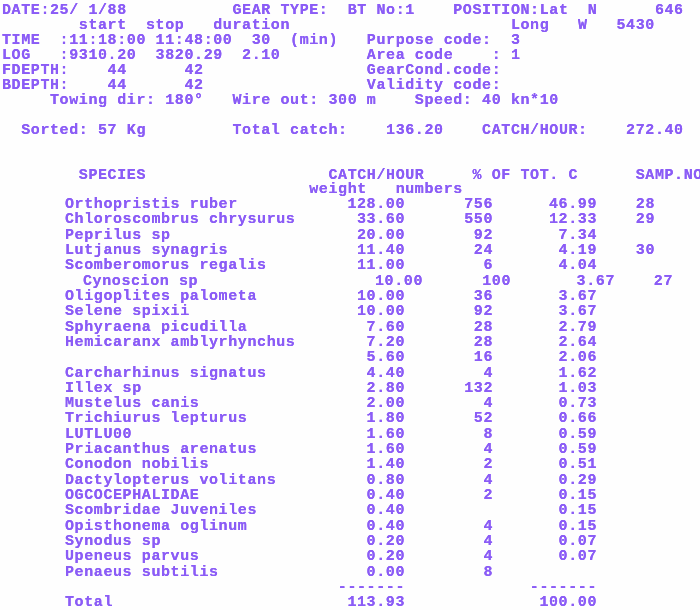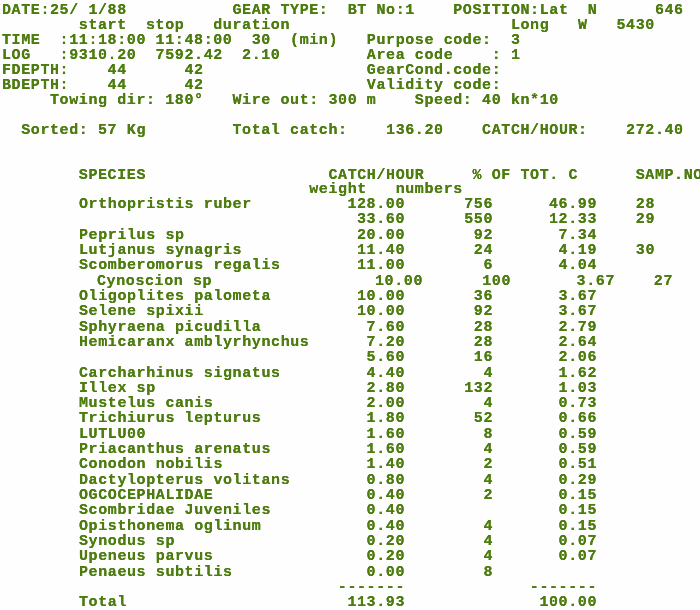--- a/index.html
+++ b/index.html
@@ -4,69 +4,70 @@
 <style>
   html,body{margin:0;padding:0;background:#ffffff;}
   .doc{
     position:relative;
     width:700px;height:610px;
     background:#fefefe;
     overflow:hidden;
     font-family:"Liberation Mono","DejaVu Sans Mono",monospace;
     font-size:15px;
     font-weight:700;
-    color:#4d7c0f;
+    color:#8b5cf6;
     text-shadow:0 0 0.6px currentColor;
   }
   .line{
     position:absolute;left:2px;
     white-space:pre;
     letter-spacing:0.6px;
     line-height:15px;
   }
   .trow{position:absolute;left:0;width:700px;height:16px;}
   .c{
     position:absolute;top:0;
     white-space:pre;
     letter-spacing:0.6px;
     line-height:15.3px;
   }
-  .c.n{left:79px;}
+  .c.n{left:65px;}
   .c.w{left:284px;width:121px;text-align:right;}
   .c.nu{left:413px;width:80px;text-align:right;}
   .c.p{left:502px;width:95px;text-align:right;}
   .c.s{left:581px;width:74px;text-align:right;}
 </style>
 </head>
 <body>
 
 <div class="doc">
 
   <div class="line" style="top:3px">DATE:25/ 1/88           GEAR TYPE:  BT No:1    POSITION:Lat  N      646</div>
   <div class="line" style="top:18px">        start  stop   duration                       Long   W   5430</div>
   <div class="line" style="top:33px">TIME  :11:18:00 11:48:00  30  (min)   Purpose code:  3</div>
-  <div class="line" style="top:48px">LOG   :9310.20  7592.42  2.10         Area code    : 1</div>
+  <div class="line" style="top:48px">LOG   :9310.20  3820.29  2.10         Area code    : 1</div>
   <div class="line" style="top:63px">FDEPTH:    44      42                 GearCond.code:</div>
   <div class="line" style="top:78px">BDEPTH:    44      42                 Validity code:</div>
   <div class="line" style="top:93px">     Towing dir: 180°   Wire out: 300 m    Speed: 40 kn*10</div>
 
   <div class="line" style="top:123px">  Sorted: 57 Kg         Total catch:    136.20    CATCH/HOUR:    272.40</div>
 
   <div class="line" style="top:168px">        SPECIES                   CATCH/HOUR     % OF TOT. C      SAMP.NO.</div>
   <div class="line" style="top:182px">                                weight   numbers</div>
 
   <div>
       <div class="trow" style="top: 197px;">
     <span class="c n">Orthopristis ruber</span>
     <span class="c w">128.00</span>
     <span class="c nu">756</span>
     <span class="c p">46.99</span>
     <span class="c s">28</span>
   </div>
       <div class="trow" style="top: 212.32px;">
+    <span class="c n">Chloroscombrus chrysurus</span>
     <span class="c w">33.60</span>
     <span class="c nu">550</span>
     <span class="c p">12.33</span>
     <span class="c s">29</span>
   </div>
       <div class="trow" style="top: 227.64px;">
     <span class="c n">Peprilus sp</span>
     <span class="c w">20.00</span>
     <span class="c nu">92</span>
     <span class="c p">7.34</span>

